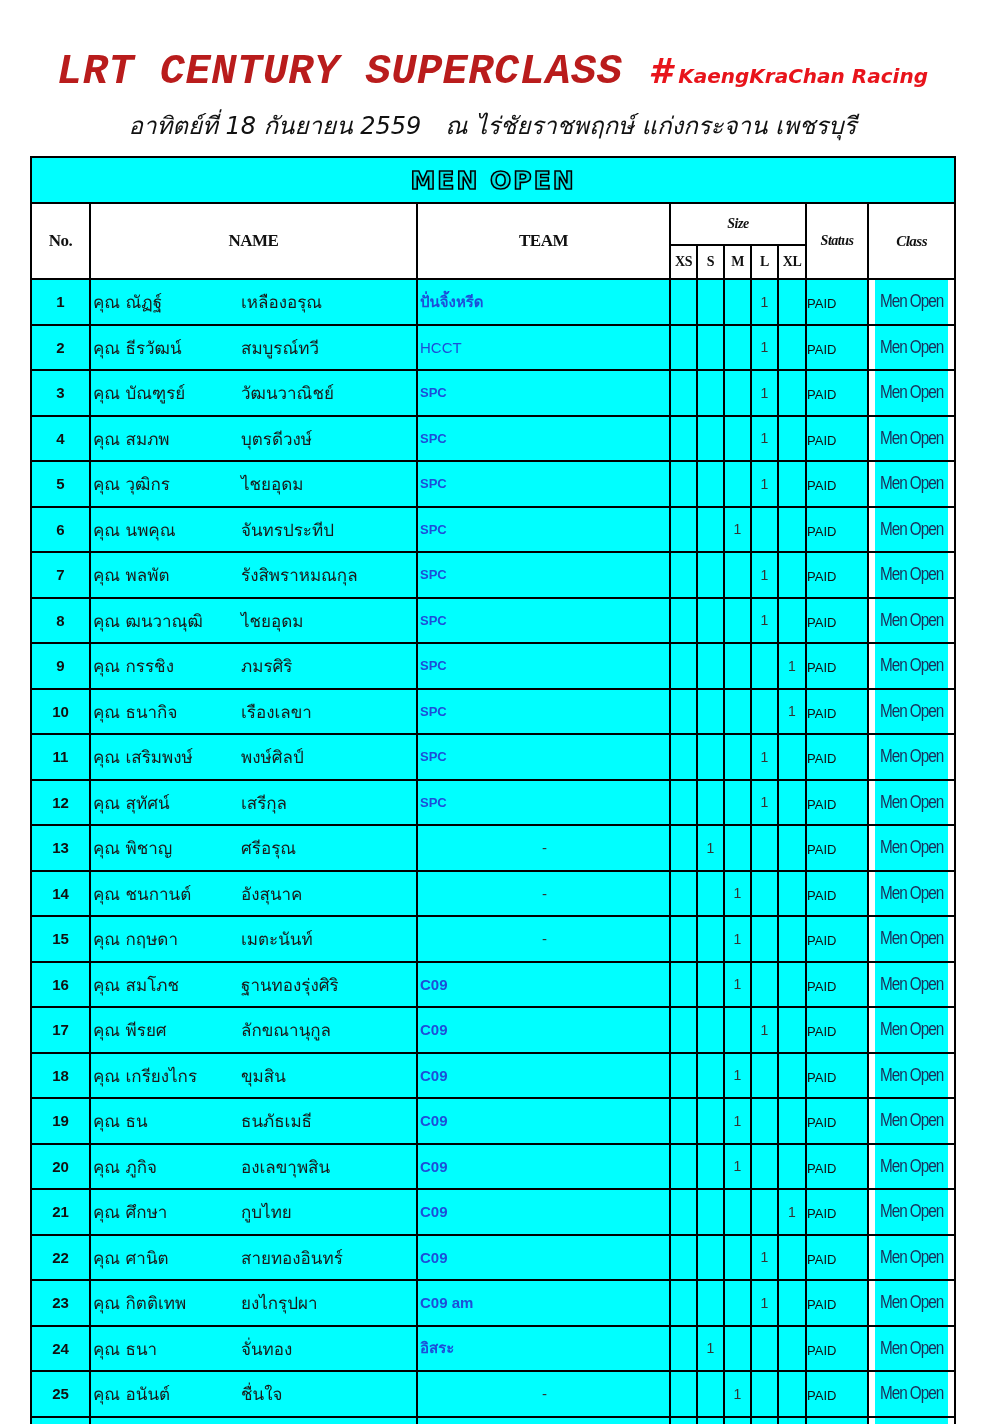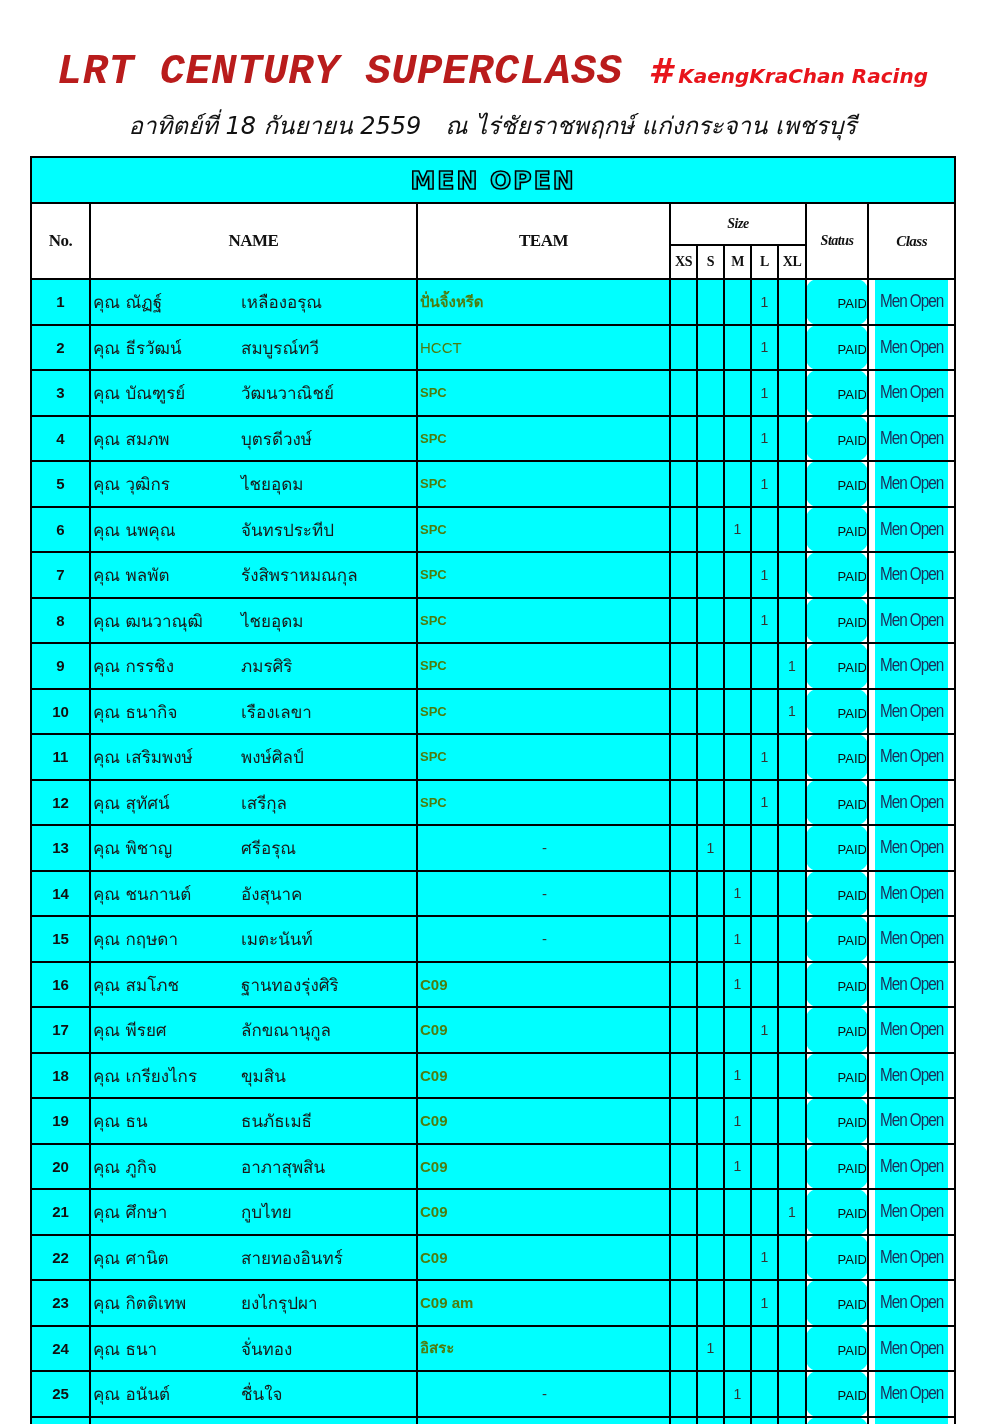--- a/index.html
+++ b/index.html
@@ -16,26 +16,26 @@
   .banner td { background: #00ffff; height: 44px; text-align: center; }
   .banner-text { font-family: "DejaVu Sans", sans-serif; font-weight: bold; font-size: 25px; letter-spacing: 2px; color: #00e0e0; -webkit-text-stroke: 1.6px #000; }
   .hdr td { background: #fff; text-align: center; font-family: Liberation Serif, serif; color: #111; }
   .hdr .big { font-size: 17px; font-weight: bold; letter-spacing: -0.5px; }
   .hdr .small { font-size: 14px; font-style: italic; font-weight: bold; letter-spacing: -0.5px; }
   .hdr .sz { font-size: 14px; font-weight: bold; height: 32px; letter-spacing: -0.5px; }
   .row td { background: #00ffff; height: 39.5px; }
   .c-no { text-align: center; font-weight: bold; font-size: 15px; color: #111; }
   .c-name { font-family: "DejaVu Sans", sans-serif; font-size: 17px; color: #1a1a1a; padding-left: 2px !important; }
   .c-name .first { display: inline-block; width: 148px; }
-  .c-team { font-size: 15px; font-weight: bold; color: #4d7c0f; padding-left: 2px !important; }
+  .c-team { font-size: 15px; font-weight: bold; color: #1d4ed8; padding-left: 2px !important; }
   .c-team.spc { font-size: 13px; }
   .c-team.hcct { font-weight: normal; font-size: 15px; margin-top: 43px; }
   .c-team.dash { text-align: center; font-weight: normal; color: #333; }
   .c-size { text-align: center; font-family: "Liberation Sans Narrow", "Liberation Sans", sans-serif; font-size: 14px; color: #333; }
-  .c-status { text-align: right; font-size: 13px; color: #111; padding-top: 4px !important; border-radius: 12px; }
+  .c-status { text-align: left; font-size: 13px; color: #111; padding-top: 4px !important; }
   .c-class { text-align: center; font-family: "Liberation Sans", sans-serif; font-size: 18px; color: #1b2e5a; letter-spacing: -1.2px; transform: scaleX(0.85); }
 </style>
 </head>
 <body>
 
 <div class="title1">
   <span class="main">LRT CENTURY SUPERCLASS</span><span class="hash">#</span><span class="sub">KaengKraChan Racing</span>
 </div>
 <div class="title2">
   <span>อาทิตย์ที่ 18 กันยายน 2559</span><span class="place">ณ ไร่ชัยราชพฤกษ์  แก่งกระจาน  เพชรบุรี</span>
@@ -296,21 +296,21 @@
         <td class="c-size"></td>
         <td class="c-size"></td>
         <td class="c-size">1</td>
         <td class="c-size"></td>
         <td class="c-size"></td>
         <td class="c-status">PAID</td>
         <td class="c-class">Men Open</td>
       </tr>
       <tr class="row">
         <td class="c-no">20</td>
-        <td class="c-name"><span class="first">คุณ ภูกิจ</span><span class="last">อาภาสุพสิน</span></td>
+        <td class="c-name"><span class="first">คุณ ภูกิจ</span><span class="last">องเลขาุพสิน</span></td>
         <td class="c-team">C09</td>
         <td class="c-size"></td>
         <td class="c-size"></td>
         <td class="c-size">1</td>
         <td class="c-size"></td>
         <td class="c-size"></td>
         <td class="c-status">PAID</td>
         <td class="c-class">Men Open</td>
       </tr>
       <tr class="row">

